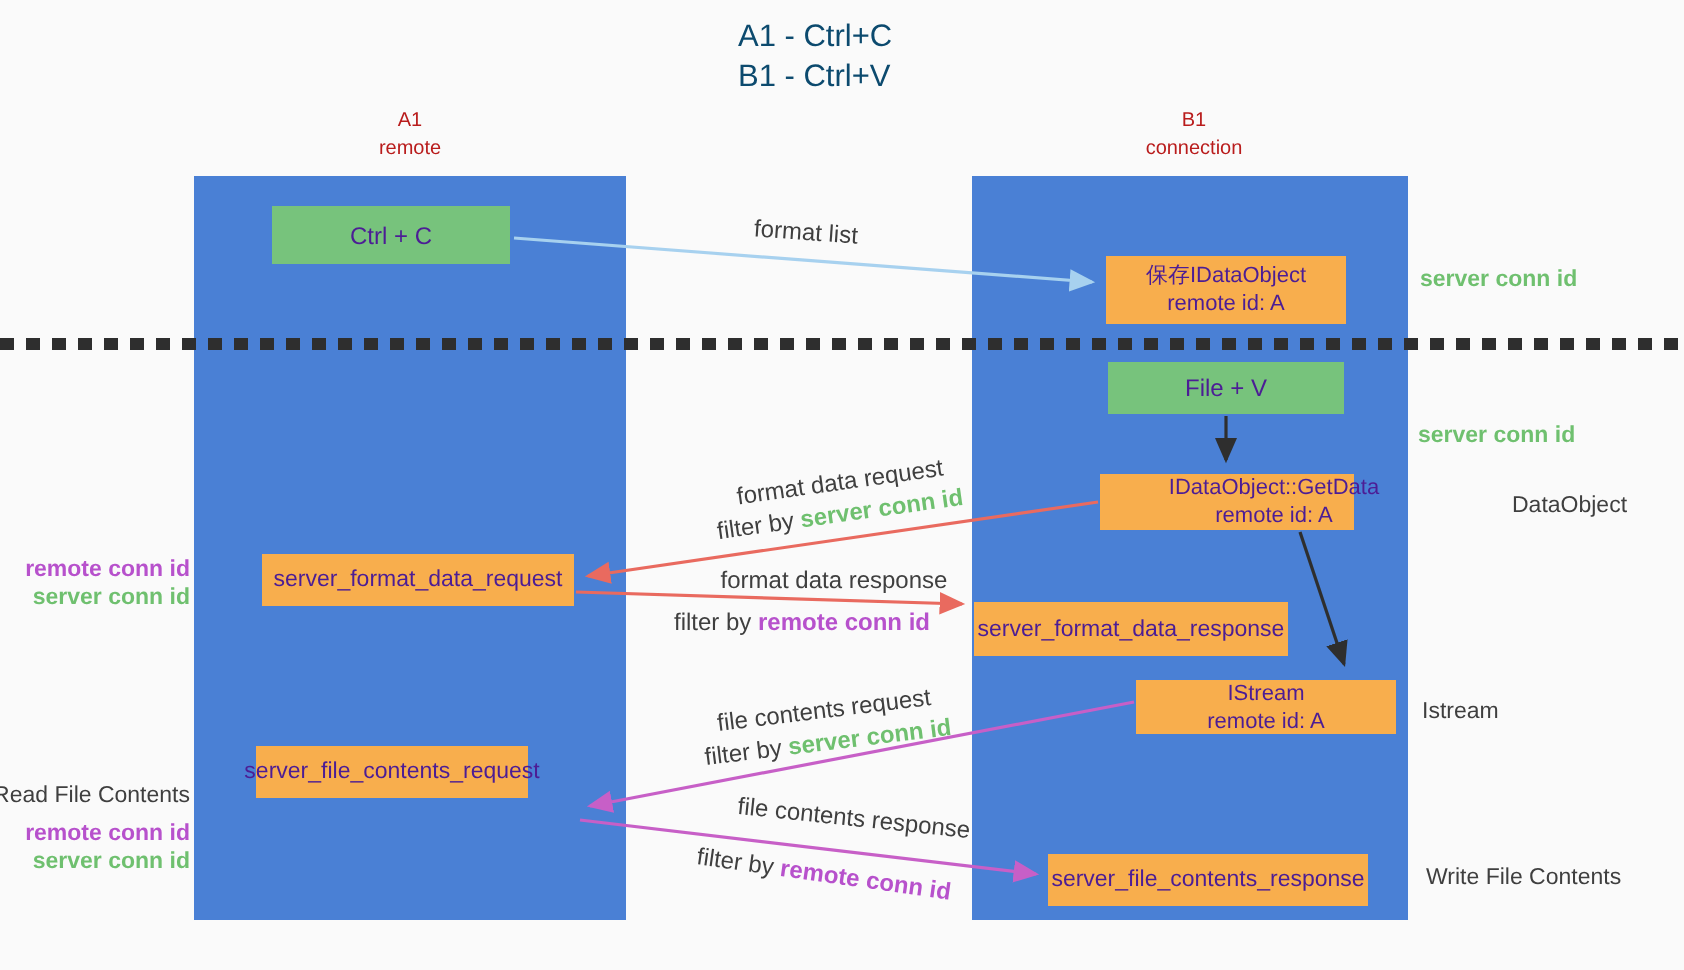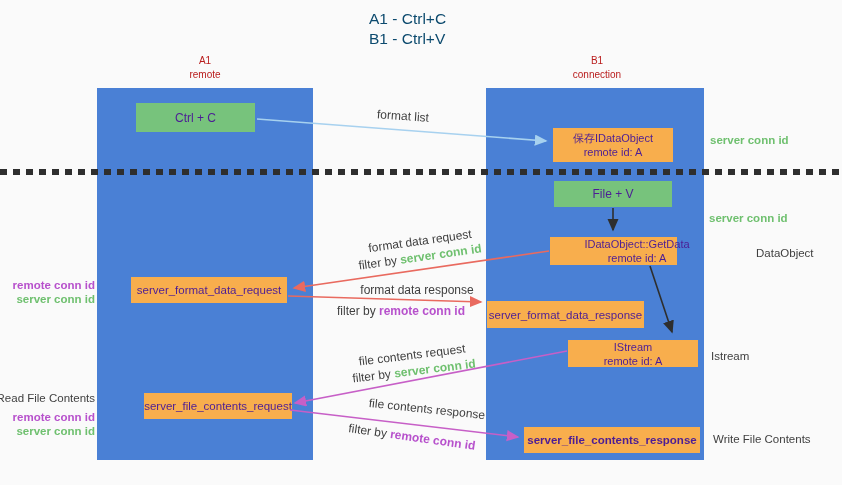--- a/index.html
+++ b/index.html
@@ -47,22 +47,22 @@
   .node .l1, .node .l2 { font-size: 11px; line-height: 14px; }
   .node.single { font-size: 11.5px; }
 
   #node-ctrl-c   { left: 136px; top: 103px; width: 119px; height: 29px; }
   #node-save-obj { left: 553px; top: 128px; width: 120px; height: 34px; }
   #node-ctrl-v   { left: 554px; top: 181px; width: 118px; height: 26px; }
   #node-getdata  { left: 550px; top: 237px; width: 127px; height: 28px; padding-left: 47px; }
   #node-fmt-req  { left: 131px; top: 277px; width: 156px; height: 26px; }
   #node-fmt-resp { left: 487px; top: 289px; width: 157px; height: 27px; margin-top: 12px; }
   #node-istream  { left: 568px; top: 340px; width: 130px; height: 27px; }
-  #node-file-req { left: 128px; top: 393px; width: 148px; height: 26px; margin-left: 16px; }
-  #node-file-resp{ left: 524px; top: 427px; width: 176px; height: 26px; font-weight: bold; }
+  #node-file-req { left: 128px; top: 373px; width: 136px; height: 26px; }
+  #node-file-resp{ left: 524px; top: 427px; width: 160px; height: 26px; }
 
   svg.arrows { position: absolute; left: 0; top: 0; z-index: 5; pointer-events: none; }
 
   .edge-label {
     position: absolute; z-index: 6; font-size: 12px; color: #3f3f3f;
     white-space: nowrap; transform-origin: center;
   }
   .edge-label .hl-green  { color: #6fc06f; font-weight: bold; }
   .edge-label .hl-purple { color: #b751cc; font-weight: bold; }
 

